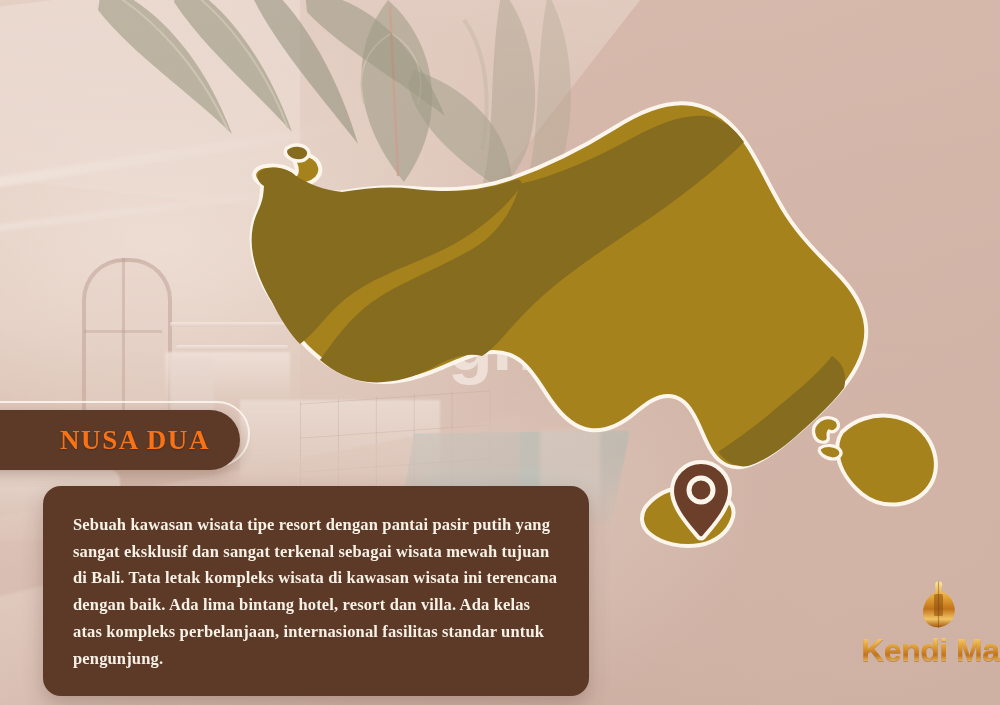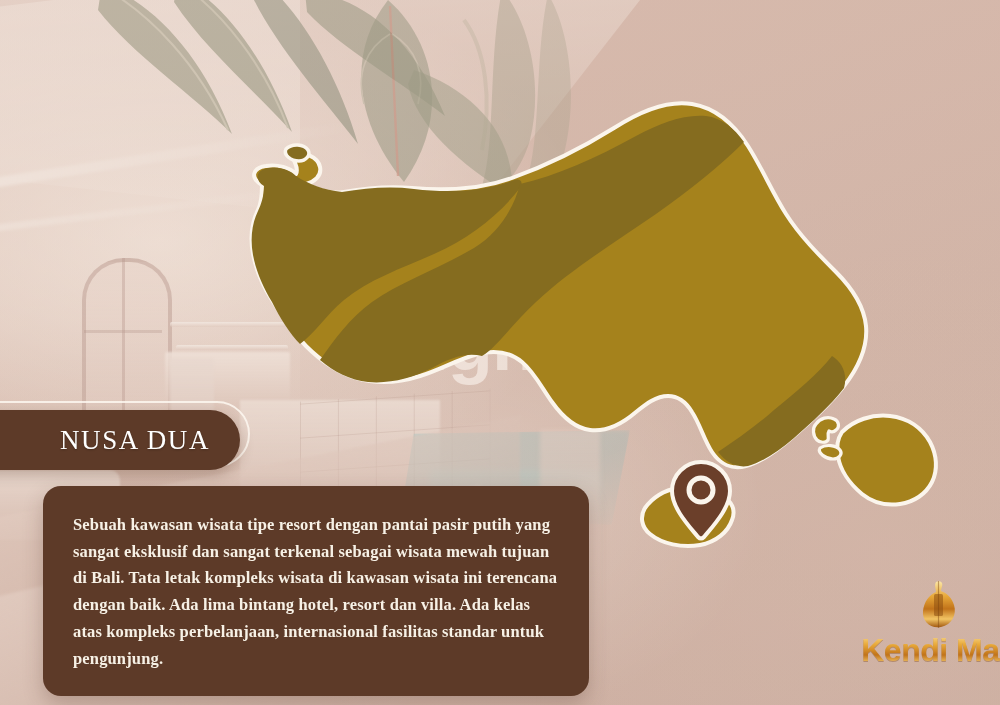--- a/index.html
+++ b/index.html
@@ -153,23 +153,23 @@
   }
   .title-pill{
     position:absolute;left:-40px;top:410px;width:280px;height:60px;
     background:#5d3a28;
     border-radius:0 32px 32px 0;
     box-shadow:0 5px 14px rgba(80,45,30,.28);
     display:flex;align-items:center;
   }
   .title-text{
     margin-left:100px;
-    color:#ffffff;
+    color:#f97316;
     font-family:"Liberation Serif", serif;
-    font-weight:400;font-size:27px;letter-spacing:1.6px;
+    font-weight:700;font-size:27px;letter-spacing:1.6px;
     text-shadow:0 1px 2px rgba(0,0,0,.25);
     white-space:nowrap;
   }
 
   
   .desc-card{
     position:absolute;left:43px;top:486px;width:546px;
     background:#5d3a28;
     border-radius:18px;
     box-shadow:0 8px 20px rgba(70,40,26,.25);

